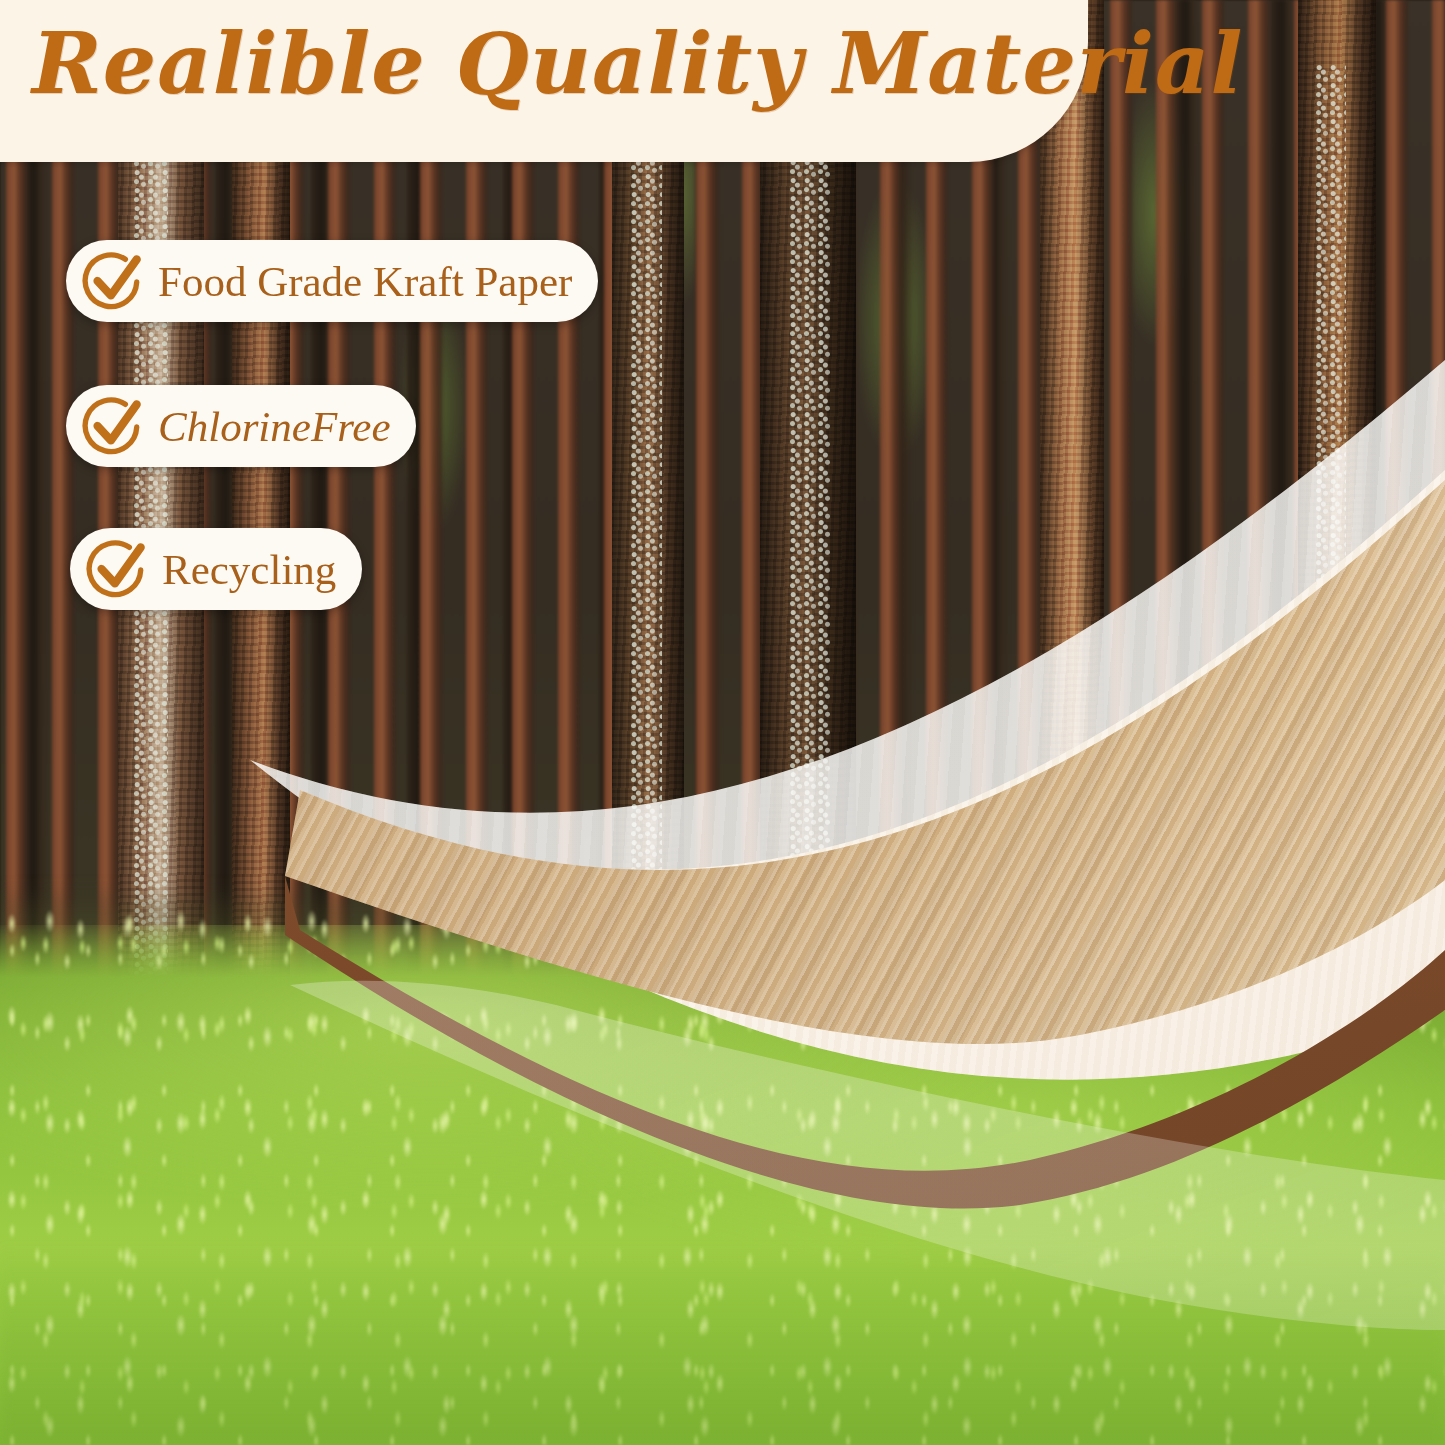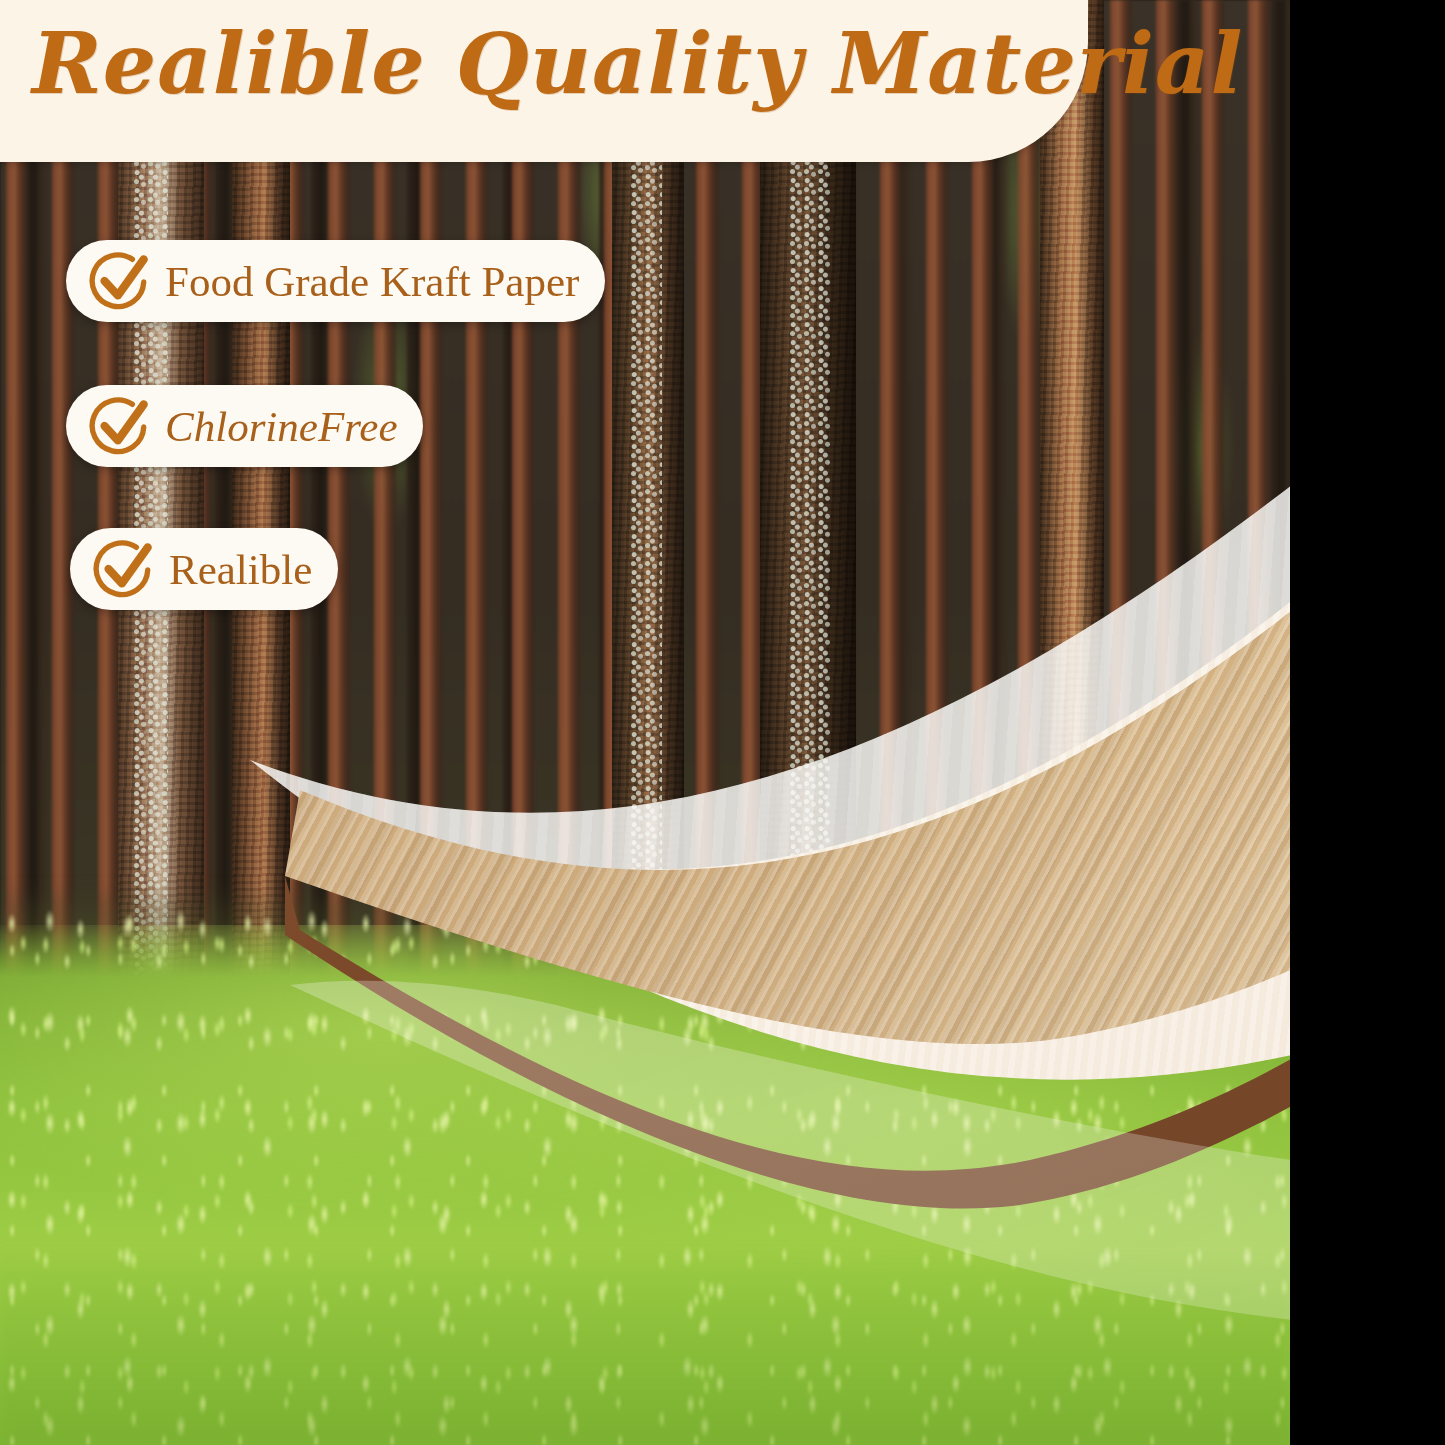--- a/index.html
+++ b/index.html
@@ -1,20 +1,20 @@
 <!DOCTYPE html>
 <html><head>
 <meta charset="utf-8">
 <style>
   html,body{margin:0;padding:0;background:#000;}
   *{box-sizing:border-box;}
 
   #stage{
     position:relative;
-    width:1290px;height:1445px;
+    width:1445px;height:1445px;
     overflow:hidden;
     font-family:"Liberation Serif", serif;
     background:#1a1208;
   }
 
   
   .photo{position:absolute;inset:0;overflow:hidden;}
 
   
   .forest-base{
@@ -204,21 +204,21 @@
     color:#bf6b16;
     white-space:nowrap;
     text-shadow:1px 1px 0 rgba(150,80,15,.22);
   }
 
   
   .pill{
     position:absolute;
     display:flex;align-items:center;
     height:82px;
-    padding:0 26px 0 21px;
+    padding:0 26px 0 14px;
     background:#fdfaf4;
     border-radius:44px;
     box-shadow:0 3px 10px rgba(0,0,0,.28);
     justify-content:flex-end;
   }
   .pill-1{left:66px;top:240px;}
   .pill-2{left:66px;top:385px;font-style:italic;}
   .pill-3{left:70px;top:528px;}
 
   .check-icon{
@@ -302,16 +302,16 @@
       <path d="M17 32 L30 46 L55 11" fill="none" stroke="#BF7018" stroke-width="8" stroke-linecap="round" stroke-linejoin="round"></path>
     </svg>
     <span class="pill-label">ChlorineFree</span>
   </div>
 
   <div class="pill pill-3">
     <svg class="check-icon" viewBox="0 0 64 64">
       <path d="M44 11 A25 25 0 1 0 55 33" fill="none" stroke="#BF7018" stroke-width="5.2" stroke-linecap="round"></path>
       <path d="M17 32 L30 46 L55 11" fill="none" stroke="#BF7018" stroke-width="8" stroke-linecap="round" stroke-linejoin="round"></path>
     </svg>
-    <span class="pill-label">Realible</span>
+    <span class="pill-label">Recycling</span>
   </div>
 
 </div>
 
 </body></html>

